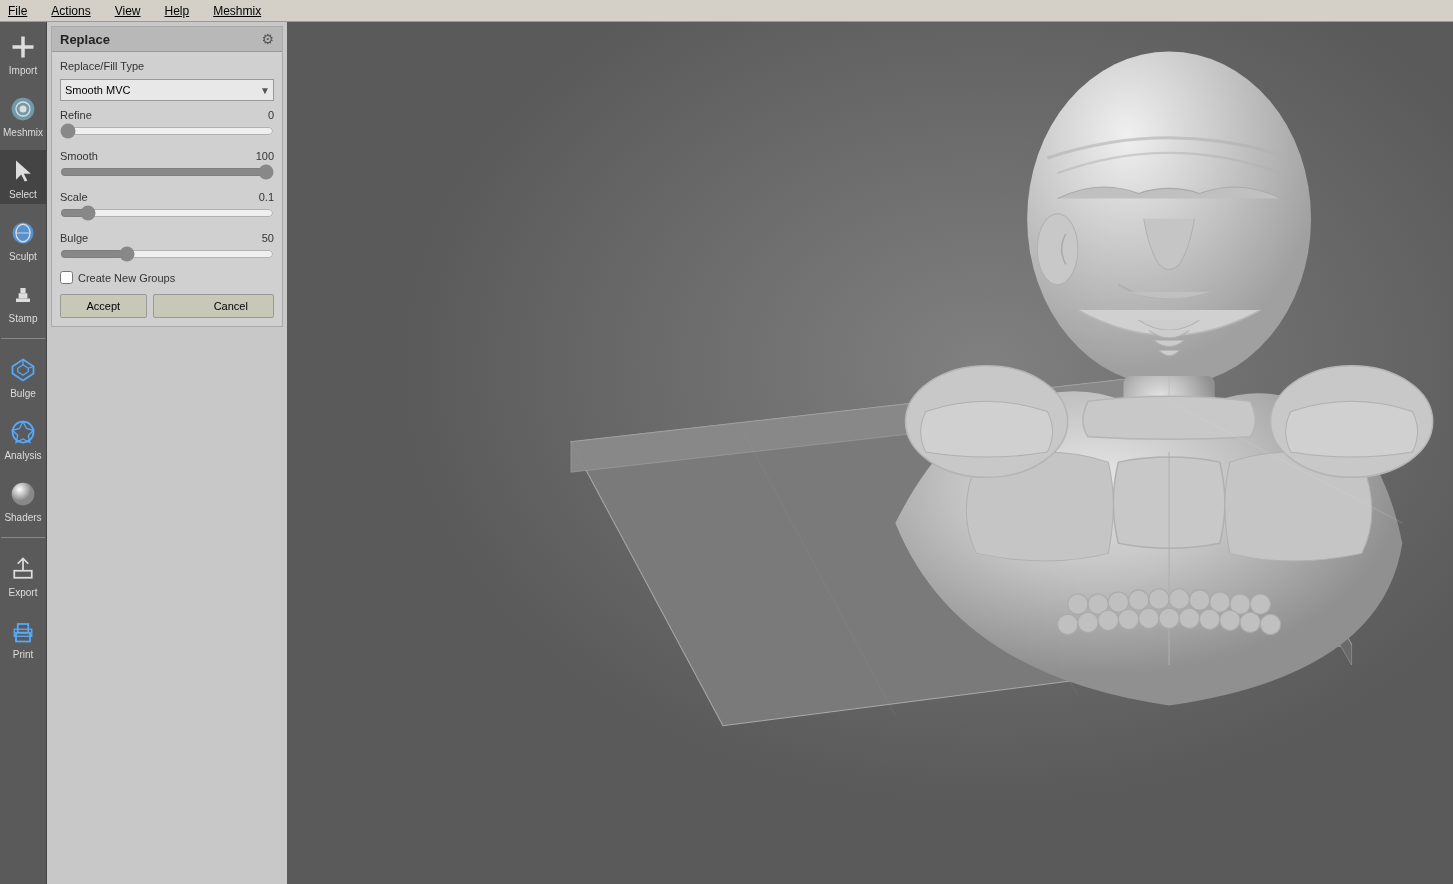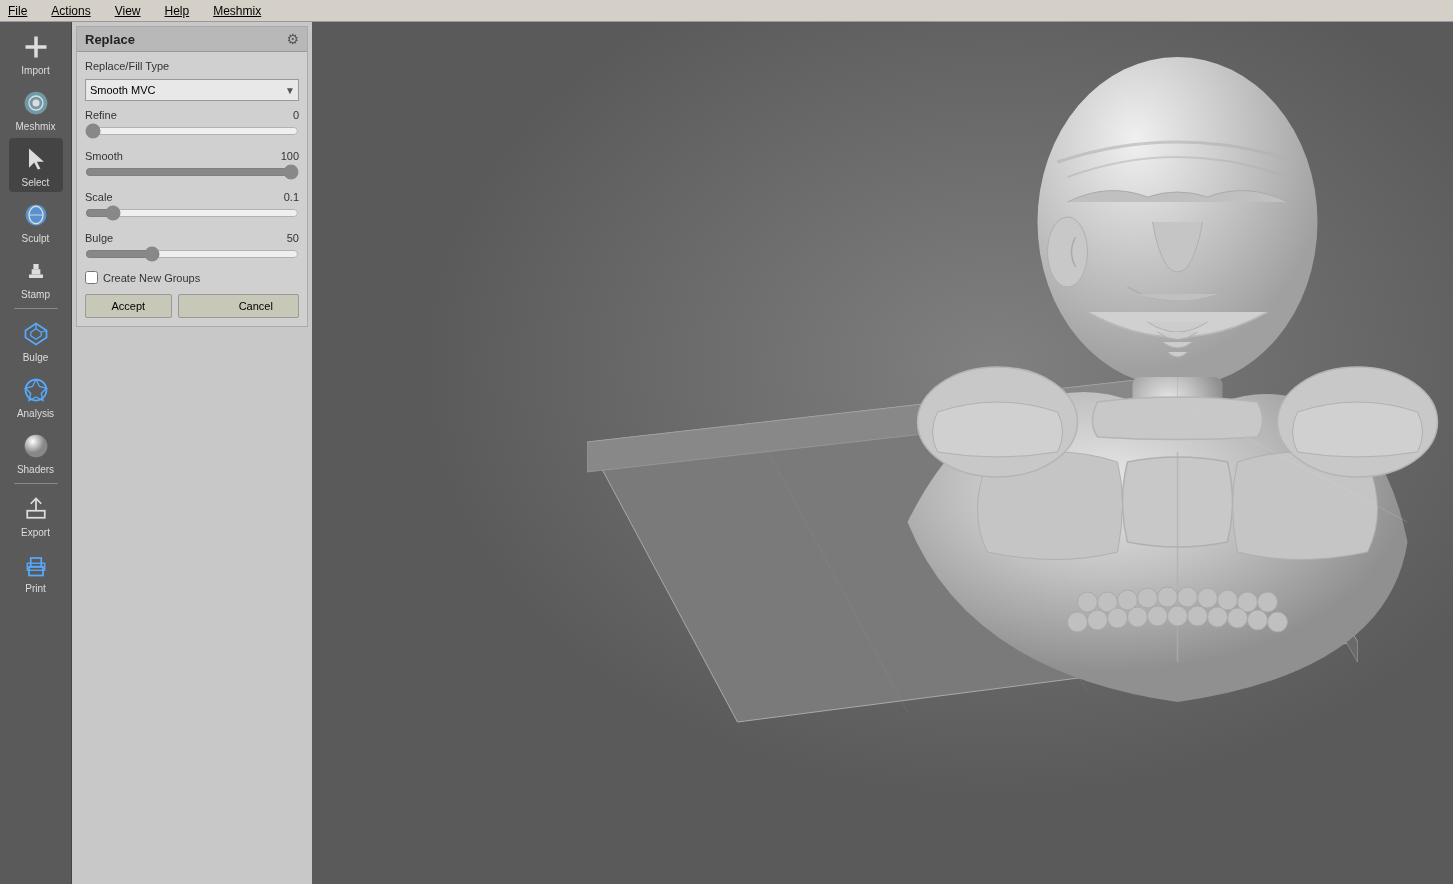--- a/index.html
+++ b/index.html
@@ -35,27 +35,27 @@
 
     
     #main {
       display: flex;
       flex: 1;
       overflow: hidden;
     }
 
     
     #sidebar {
-      width: 72px;
+      width: 47px;
       background: #5a5a5a;
       display: flex;
       flex-direction: column;
       align-items: center;
       padding: 4px 0;
-      gap: 2px;
+      gap: 8px;
       flex-shrink: 0;
       border-right: 1px solid #444;
     }
     .tool-btn {
       width: 54px;
       height: 54px;
       display: flex;
       flex-direction: column;
       align-items: center;
       justify-content: center;

